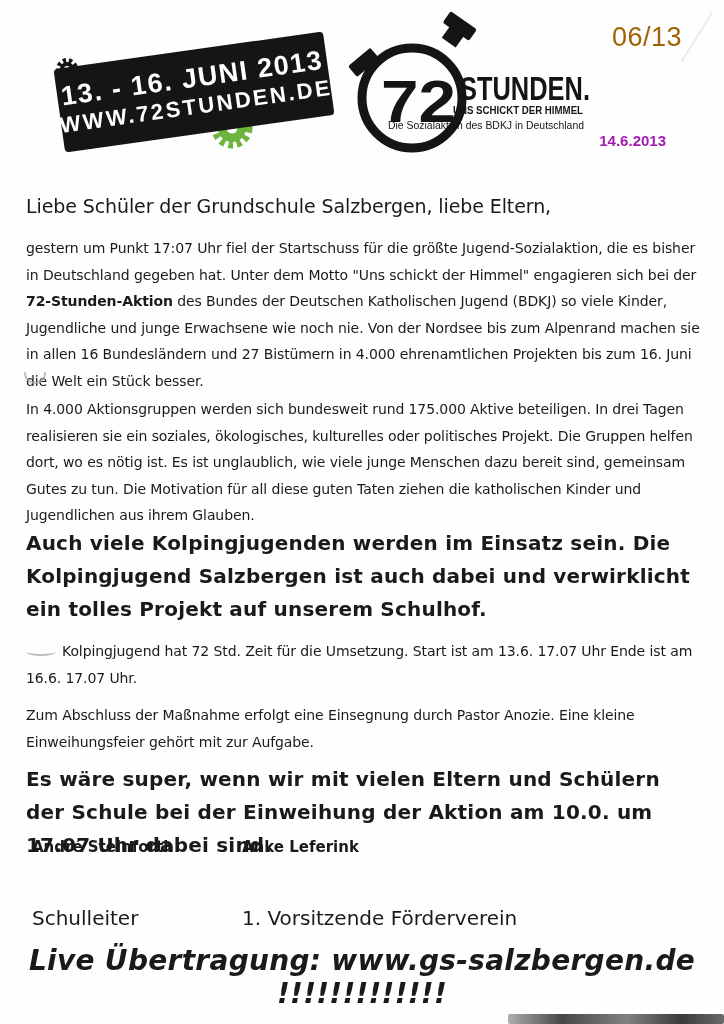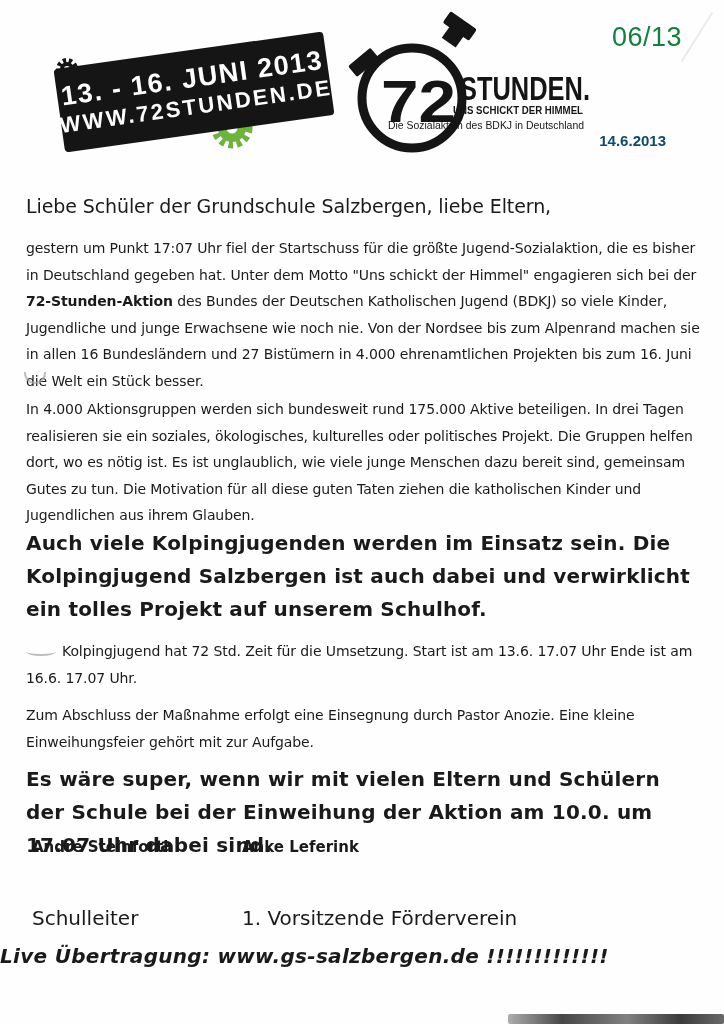--- a/index.html
+++ b/index.html
@@ -31,27 +31,27 @@
     font-size:22px; letter-spacing:2.5px; white-space:nowrap; line-height:1.2;
   }
 
   
   .logo72 { position:absolute; left:338px; top:10px; z-index:2; }
   .logo72 text { font-family:"Liberation Sans", sans-serif; fill:#151515; }
 
   
   .issue-number {
     position:absolute; right:42px; top:22px;
-    font-family:"Liberation Sans", sans-serif; font-size:27px; color:#15803d;
+    font-family:"Liberation Sans", sans-serif; font-size:27px; color:#a16207;
     letter-spacing:0.5px;
   }
   .letter-date {
     position:absolute; right:58px; top:132px;
     font-family:"Liberation Sans", sans-serif; font-size:15px; font-weight:bold;
-    color:#0c4a6e;
+    color:#a21caf;
   }
 
   
   .ltxt { position:absolute; left:26px; right:16px; font-size:14px; line-height:26.5px; letter-spacing:-0.1px; }
   .greeting   { top:193px; font-size:19px; }
   .p1         { top:235px; }
   .p2         { top:396px; }
   .hl         { position:absolute; left:26px; right:20px; font-size:20px; line-height:33px; font-weight:bold; letter-spacing:0.2px; }
   .hl1        { top:527px; }
   .p3         { top:638px; }
@@ -66,22 +66,22 @@
   }
 
   
   .sig-name  { position:absolute; top:838px; font-size:15px;font-weight:bold; }
   .sig-role  { position:absolute; top:906px; font-size:20px; }
   .sig-col1  { left:32px; }
   .sig-col2  { left:242px; }
 
   
   .footer-line {
-    position:absolute; left:0; right:0; top:944px; 
-    font-size:20px; font-weight:bold; font-style:italic; letter-spacing:0.3px;
+    position:absolute; left:0; right:0; top:944px; text-align:center;
+    font-size:28px; font-weight:bold; font-style:italic; letter-spacing:0.3px;
   }
 
   
   .artifact-arc {
     position:absolute; left:24px; top:372px; width:22px; height:12px;
     border:2px solid #a5a5a5; border-top:none;
     border-radius:0 0 22px 22px; opacity:0.7;
   }
   .artifact-bar {
     position:absolute; left:508px; top:1014px; width:216px; height:10px;

